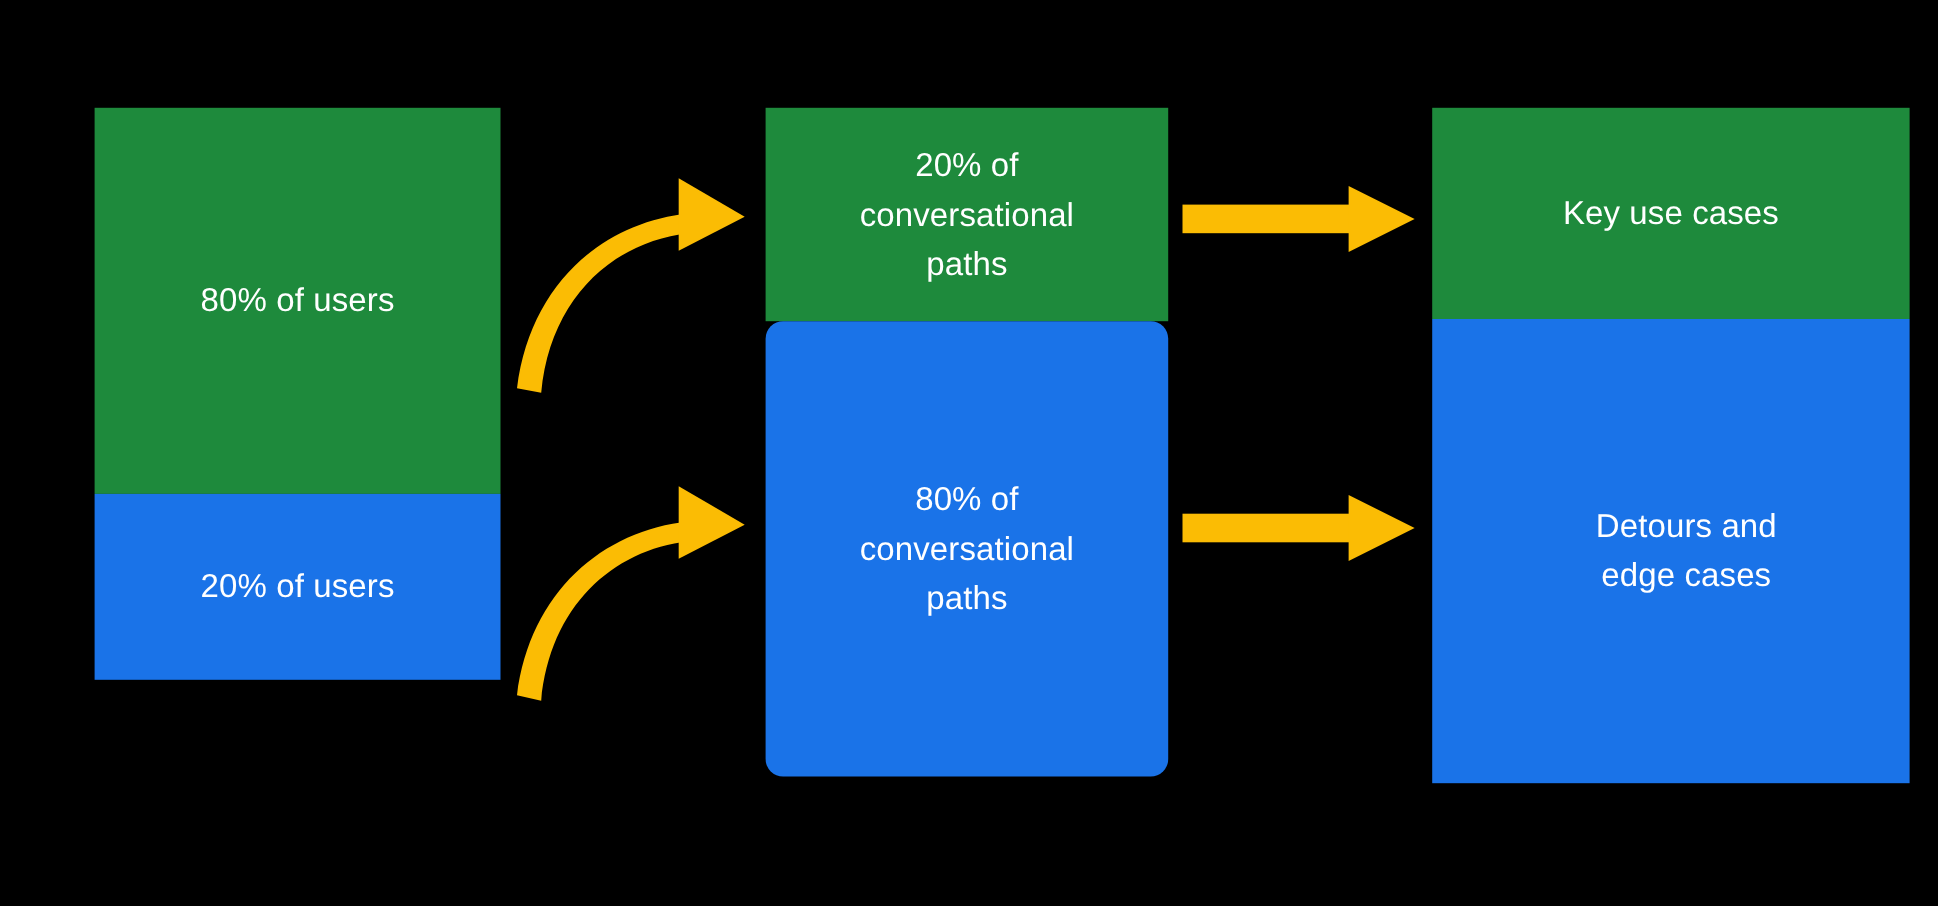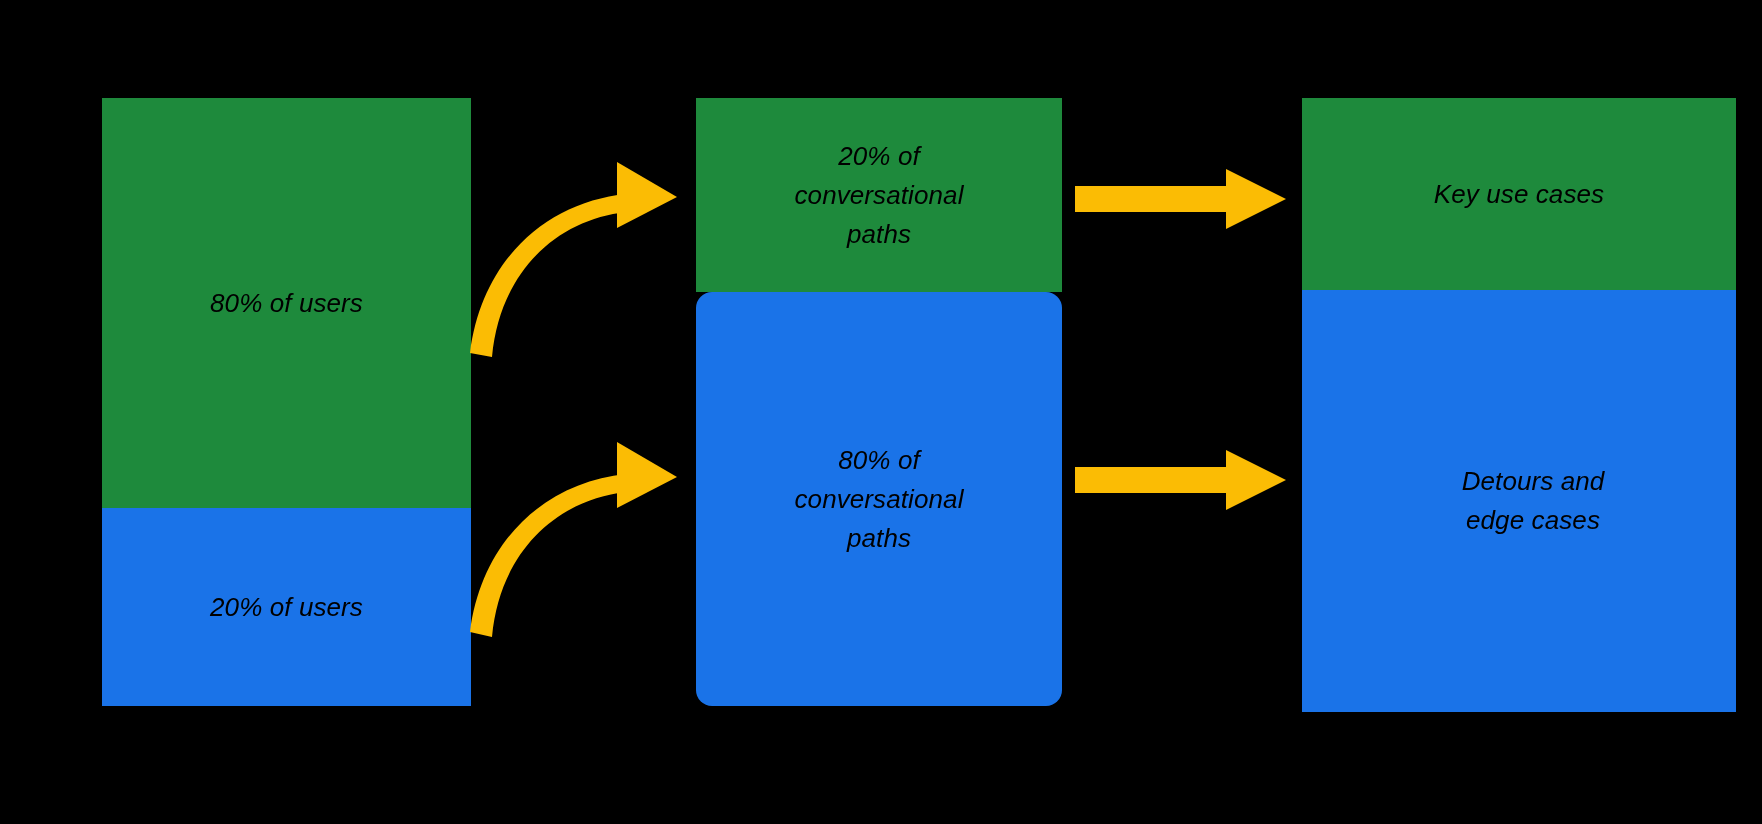--- a/index.html
+++ b/index.html
@@ -25,35 +25,34 @@
     flex-direction: column;
   }
   .segment {
     display: flex;
     align-items: center;
     justify-content: center;
     box-sizing: border-box;
     text-align: center;
   }
   .seg-label {
-    color: #000000;
-    font-size: 26px;
+    color: #ffffff;
+    font-size: 30px;
     font-weight: 400;
     line-height: 1.5;
     letter-spacing: 0.1px;
     white-space: pre-line;
     padding: 0 10px;
-    font-style: italic;
   }
   
   #col-users {
-    left: 102px;
+    left: 86px;
     top: 98px;
     width: 369px;
-    height: 608px;
+    height: 520px;
   }
   #col-users .seg-green { height: 410px; }
   #col-users .seg-blue  { height: 198px; }
 
   
   #col-paths {
     left: 696px;
     top: 98px;
     width: 366px;
     height: 608px;

